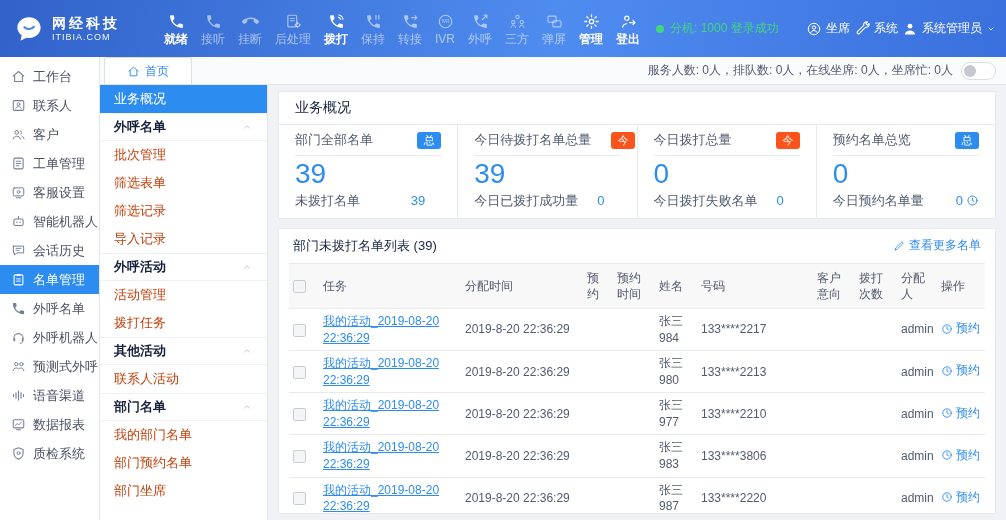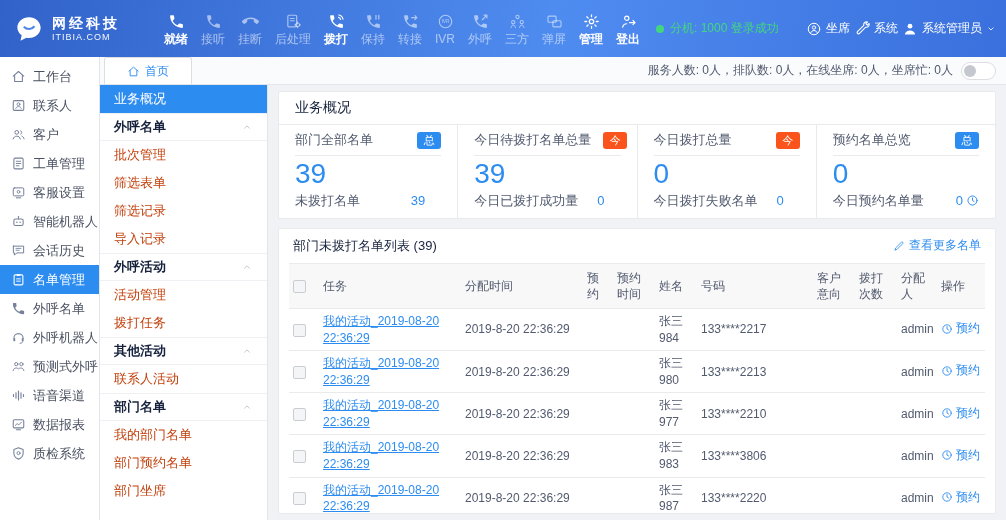--- a/index.html
+++ b/index.html
@@ -60,21 +60,21 @@
   .sm-item.active { background:#2d8cf0; color:#fff; }
 
   .main { flex:1; background:#f0f2f5; padding:6px 10px; overflow:hidden;
           display:flex; flex-direction:column; gap:9px; min-width:0; }
   .panel { background:#fff; border:1px solid #e8eaec; border-radius:2px; }
   .panel-title { font-size:14px; color:#17233d; padding:7px 16px; border-bottom:1px solid #e8eaec; }
 
   .cards { display:flex; }
   .card { flex:1; padding:6px 16px 8px; border-right:1px solid #e8eaec; min-width:0; }
   .card:last-child { border-right:none; }
-  .card-head { display:flex; justify-content:space-between; align-items:center; gap:12px;
+  .card-head { display:flex; justify-content:space-between; align-items:center; gap:20px;
                padding-bottom:6px; border-bottom:1px solid #e8eaec; font-size:13px; color:#515a6e; white-space:nowrap; }
   .badge { min-width:24px; height:17px; border-radius:3px; color:#fff; font-size:11px;
            display:inline-flex; align-items:center; justify-content:center; padding:0 5px; flex:0 0 auto; }
   .card-num { font-size:28px; line-height:1.1; color:#2d8cf0; margin:3px 0 2px; }
   .card-sub { display:flex; justify-content:space-between; align-items:center; font-size:13px; color:#515a6e; white-space:nowrap; }
   .card-sub .val { color:#2d8cf0; display:inline-flex; align-items:center; gap:3px; }
   .cicon { width:13px; height:13px; color:#2d8cf0; }
 
   .table-panel { flex:1; display:flex; flex-direction:column; overflow:hidden; }
   .tp-head { display:flex; justify-content:space-between; align-items:center; padding:8px 14px;

